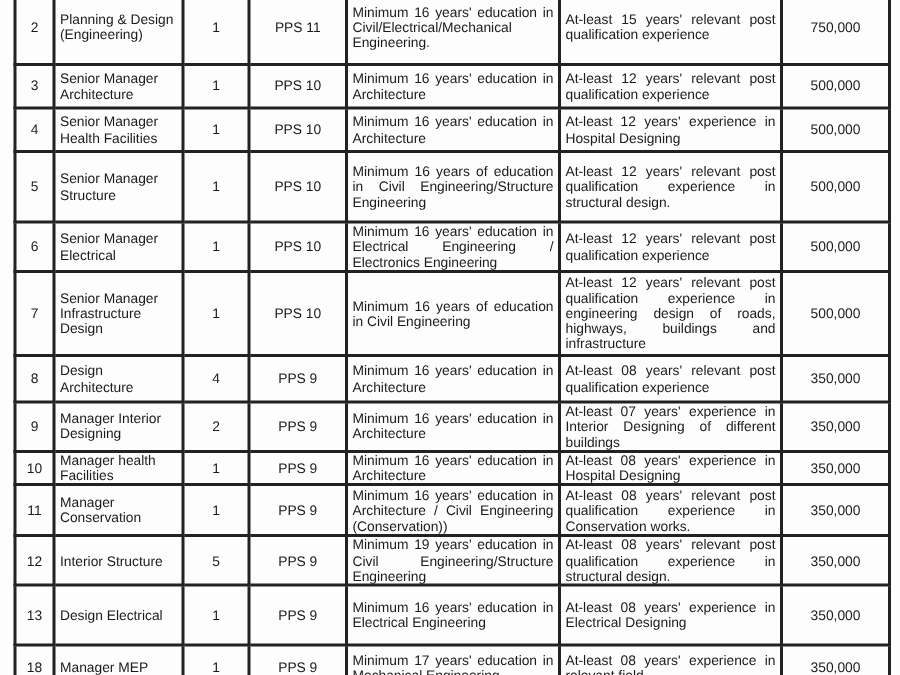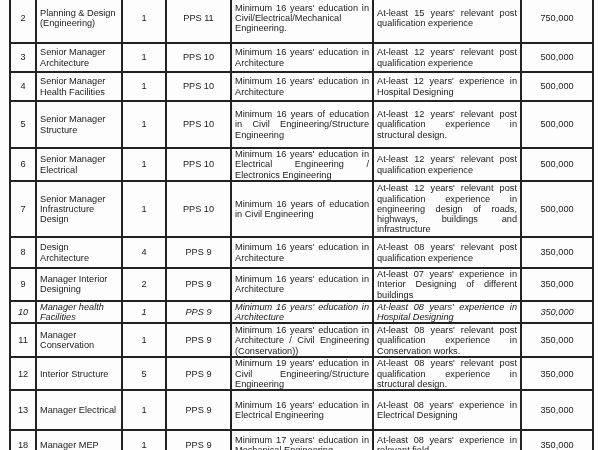--- a/index.html
+++ b/index.html
@@ -119,21 +119,21 @@
   <tr style="height: 31px;">
     <td class="c-no"><span>9</span></td>
     <td class="c-post"><span>Manager Interior Designing</span></td>
     <td class="c-qty"><span>2</span></td>
     <td class="c-pps"><span>PPS 9</span></td>
     <td class="c-edu"><span>Minimum 16 years' education in Architecture</span></td>
     <td class="c-exp"><span>At-least 07 years' experience in Interior Designing of different buildings</span></td>
     <td class="c-sal"><span>350,000</span></td>
   </tr>
 
-  <tr style="height: 16px; font-style: italic;">
+  <tr style="height: 16px;">
     <td class="c-no"><span>10</span></td>
     <td class="c-post"><span>Manager health Facilities</span></td>
     <td class="c-qty"><span>1</span></td>
     <td class="c-pps"><span>PPS 9</span></td>
     <td class="c-edu"><span>Minimum 16 years' education in Architecture</span></td>
     <td class="c-exp"><span>At-least 08 years' experience in Hospital Designing</span></td>
     <td class="c-sal"><span>350,000</span></td>
   </tr>
 
   <tr style="height: 34px;">
@@ -151,21 +151,21 @@
     <td class="c-post"><span>Interior Structure</span></td>
     <td class="c-qty"><span>5</span></td>
     <td class="c-pps"><span>PPS 9</span></td>
     <td class="c-edu"><span>Minimum 19 years' education in Civil Engineering/Structure Engineering</span></td>
     <td class="c-exp"><span>At-least 08 years' relevant post qualification experience in structural design.</span></td>
     <td class="c-sal"><span>350,000</span></td>
   </tr>
 
   <tr style="height: 40px;">
     <td class="c-no"><span>13</span></td>
-    <td class="c-post"><span>Manager Electrical</span></td>
+    <td class="c-post"><span>Design Electrical</span></td>
     <td class="c-qty"><span>1</span></td>
     <td class="c-pps"><span>PPS 9</span></td>
     <td class="c-edu"><span>Minimum 16 years' education in Electrical Engineering</span></td>
     <td class="c-exp"><span>At-least 08 years' experience in Electrical Designing</span></td>
     <td class="c-sal"><span>350,000</span></td>
   </tr>
 
   <tr style="height: 29px;">
     <td class="c-no"><span>18</span></td>
     <td class="c-post"><span>Manager MEP</span></td>

